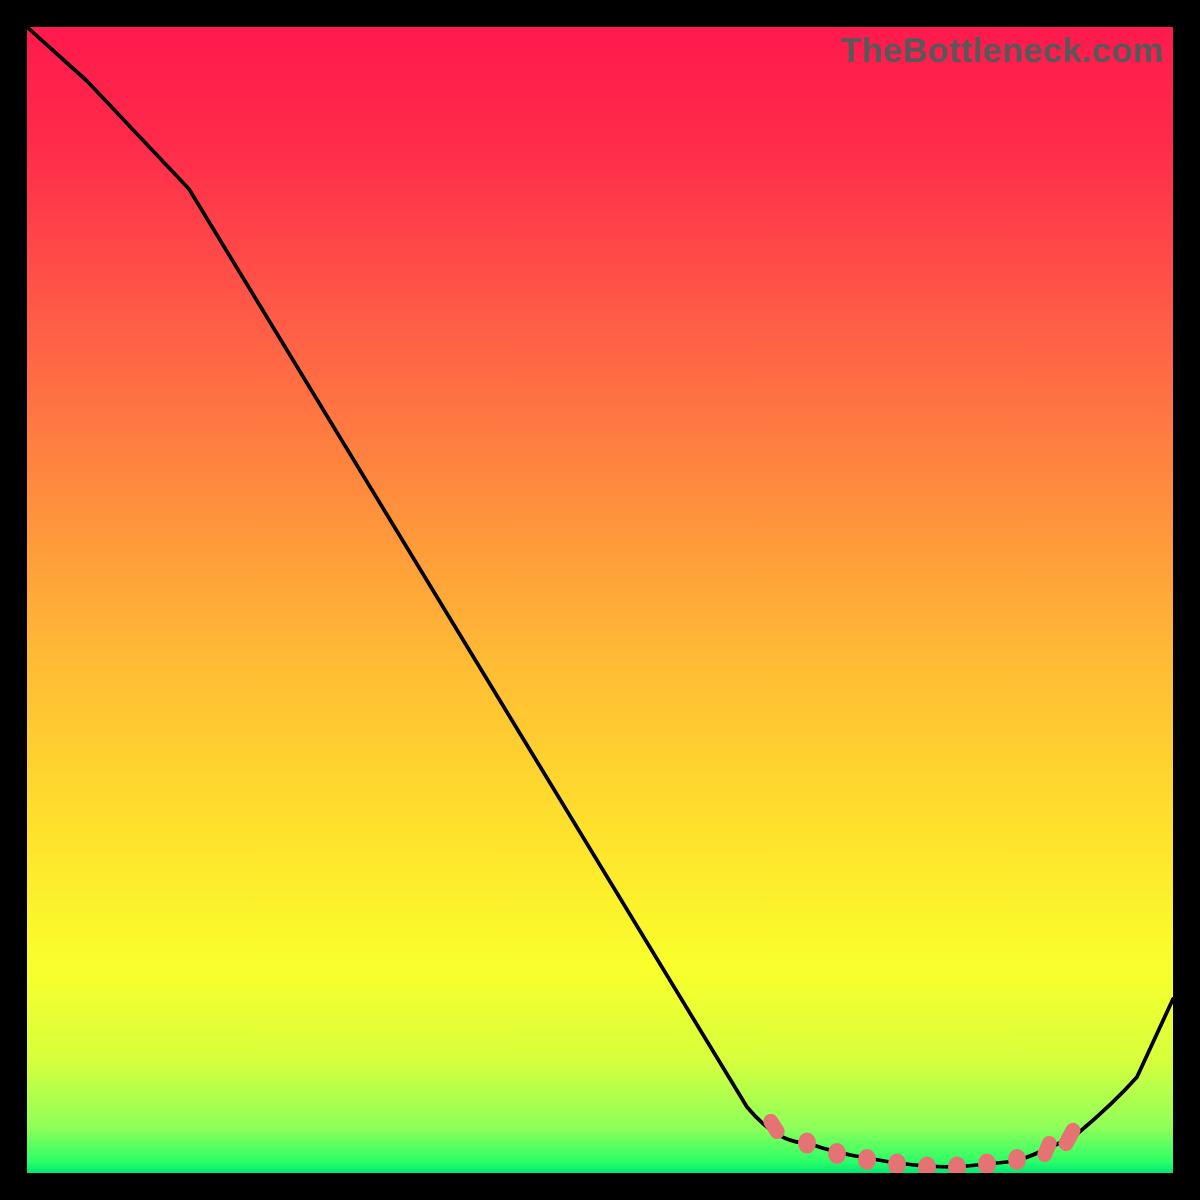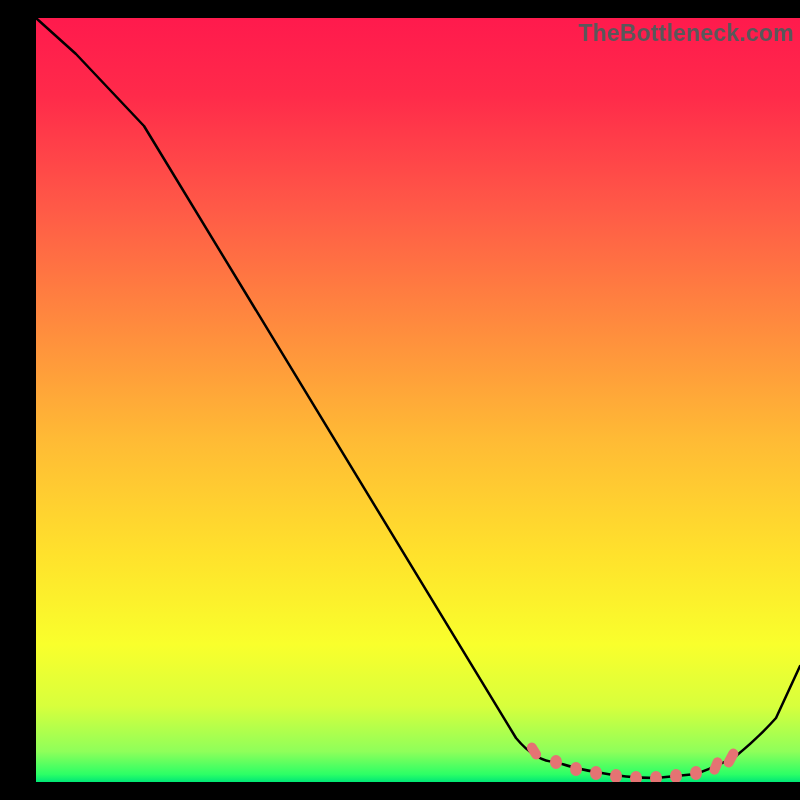--- a/index.html
+++ b/index.html
@@ -22,21 +22,20 @@
       #ff5a47 25%,
       #ff8a3e 40%,
       #ffba35 55%,
       #ffe12c 70%,
       #f9ff2c 82%,
       #d8ff3c 90%,
       #8fff5a 96%,
       #2cff66 99%,
       #00e676 100%
     );
-    margin-left: 18px;
   }
   .watermark {
     position: absolute;
     top: 2px;
     right: 6px;
     font-family: Arial, Helvetica, sans-serif;
     font-size: 23px;
     font-weight: 600;
     color: #58585a;
     letter-spacing: 0.2px;

